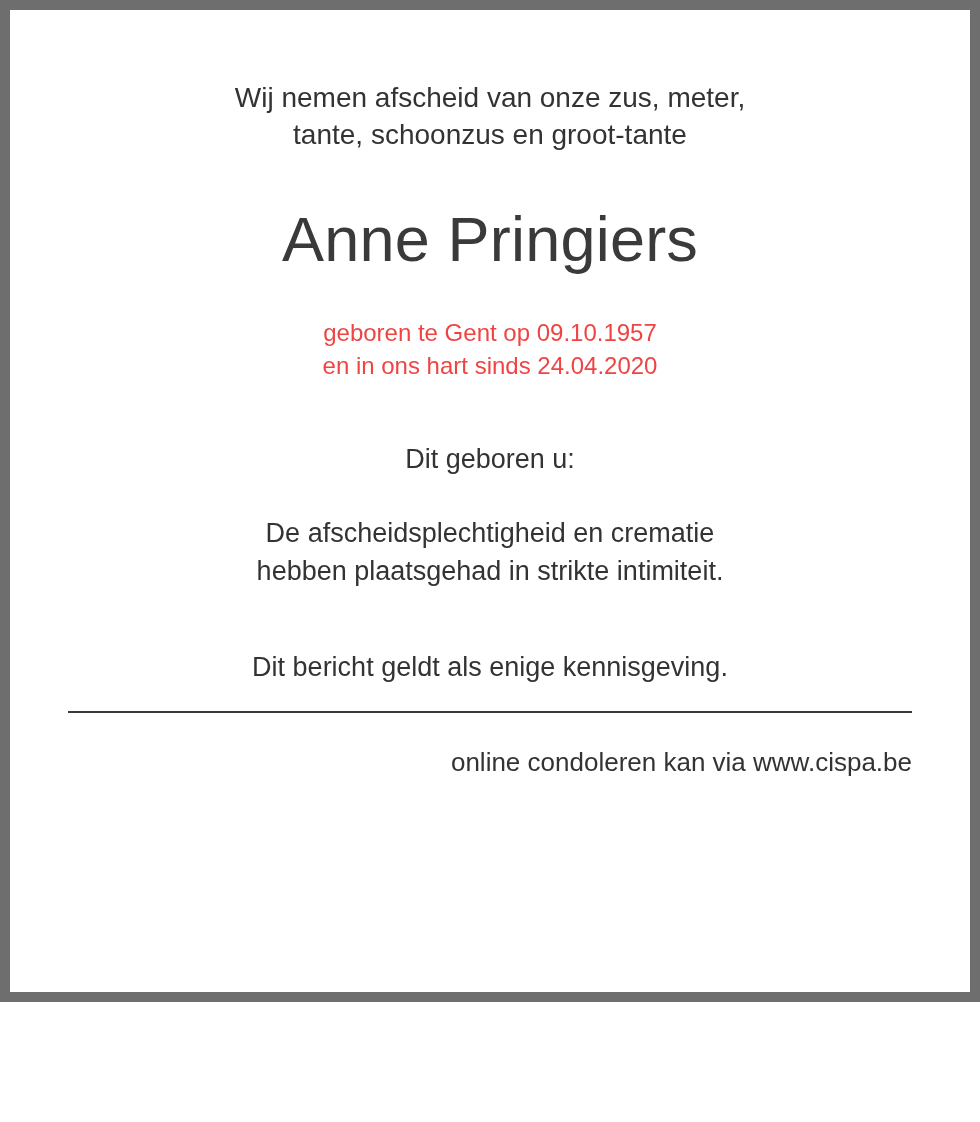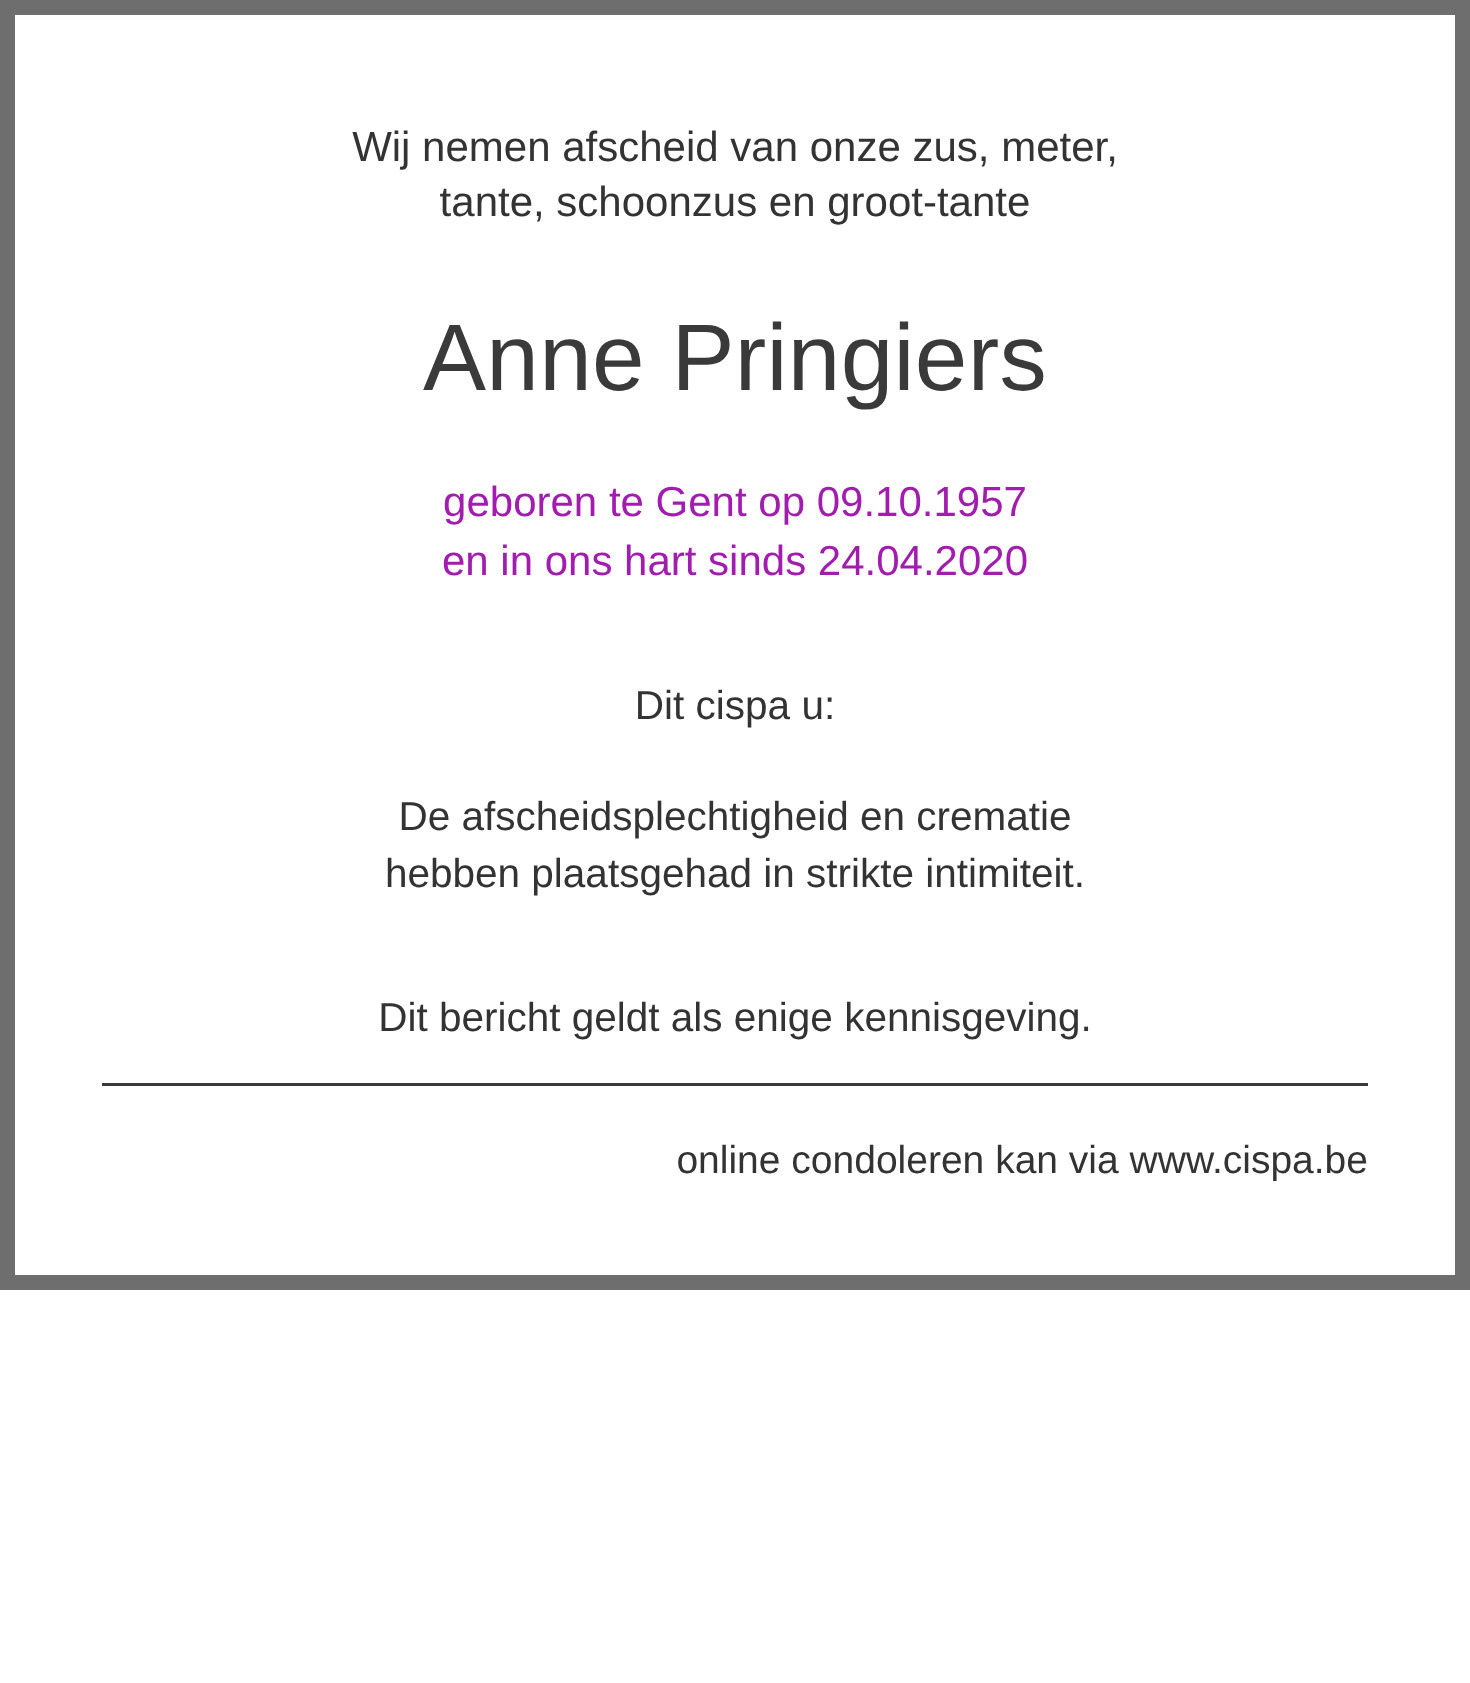--- a/index.html
+++ b/index.html
@@ -9,21 +9,21 @@
   }
   body {
     width: 980px;
     height: 1122px;
     font-family: "Liberation Sans", sans-serif;
     color: #333333;
   }
   .notice-frame {
     box-sizing: border-box;
     width: 980px;
-    height: 860px;
+    height: 1002px;
     border: 10px solid #6e6e6e;
     background: #ffffff;
     padding: 0;
     position: relative;
   }
   .notice-inner {
     box-sizing: border-box;
     width: 100%;
     height: 100%;
     padding: 70px 58px 20px 58px;
@@ -50,23 +50,23 @@
     line-height: 1.05;
     color: #3a3a3a;
     margin: 52px 0 0 0;
     font-weight: normal;
     letter-spacing: 0.2px;
   }
   .dates {
     margin-top: 44px;
   }
   .dates div {
-    font-size: 28px;
+    font-size: 24px;
     line-height: 1.38;
-    color: #a21caf;
+    color: #ef4444;
   }
   .announce-label {
     margin-top: 62px;
     font-size: 27px;
     color: #333333;
   }
   .families {
     margin-top: 44px;
     font-size: 27px;
     color: #333333;
@@ -118,21 +118,21 @@
       <p class="intro-line2">tante, schoonzus en groot-tante</p>
     </div>
 
     <div class="centered name">Anne Pringiers</div>
 
     <div class="centered dates">
       <div>geboren te Gent op 09.10.1957</div>
       <div>en in ons hart sinds 24.04.2020</div>
     </div>
 
-    <div class="centered announce-label">Dit cispa u:</div>
+    <div class="centered announce-label">Dit geboren u:</div>
 
 
     <div class="centered ceremony">
       <div>De afscheidsplechtigheid en crematie</div>
       <div>hebben plaatsgehad in strikte intimiteit.</div>
     </div>
 
     <div class="centered single-notice">Dit bericht geldt als enige kennisgeving.</div>
 
 

